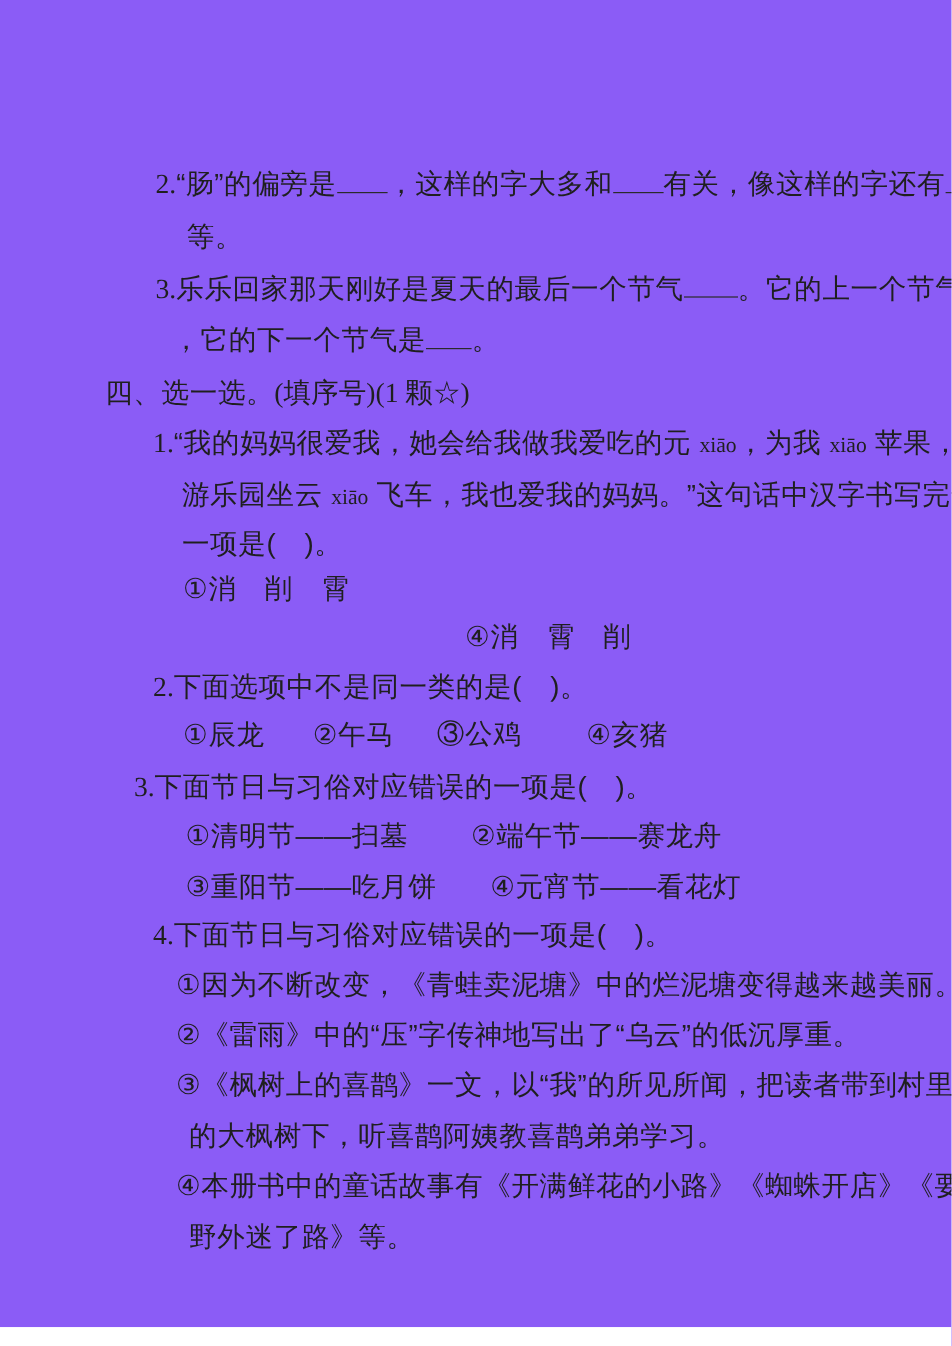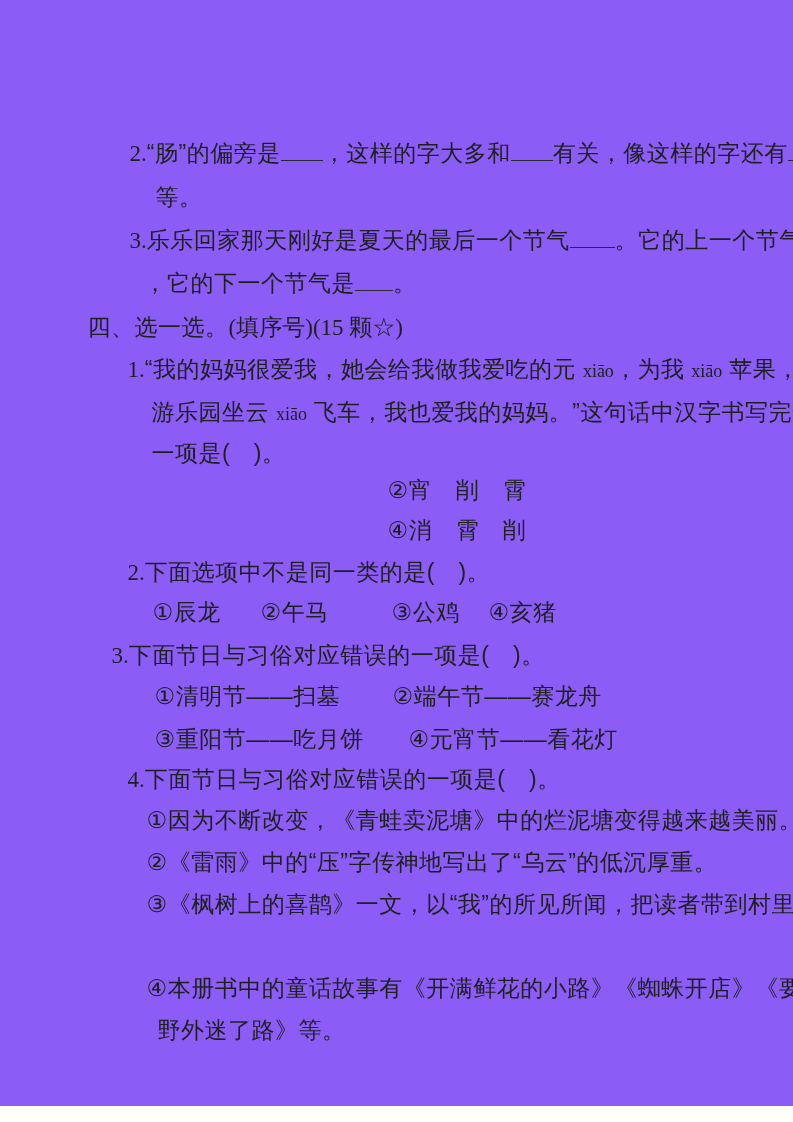--- a/index.html
+++ b/index.html
@@ -63,52 +63,52 @@
 
   <div class="ln" style="top:195px; left:102px;">
     <span class="num">3.</span><span>乐乐回家那天刚好是夏天的最后一个节气</span><span class="blank w45"></span><span>。它的上一个节气是</span>
   </div>
 
   <div class="ln" style="top:238px; left:116px;">
     <span>，它的下一个节气是</span><span class="blank w38"></span><span>。</span>
   </div>
 
   <div class="ln" style="top:282px; left:60px;">
-    <span>四、选一选。</span><span class="meta">(填序号)(15 颗☆)</span>
+    <span>四、选一选。</span><span class="meta">(填序号)(1 颗☆)</span>
   </div>
 
   <div class="ln" style="top:324px; left:100px;">
     <span class="num">1.</span><span>“我的妈妈很爱我，她会给我做我爱吃的元 </span><span class="py">xiāo</span><span>，为我 </span><span class="py">xiāo</span><span> 苹果，陪我去</span>
   </div>
 
   <div class="ln" style="top:367px; left:124px;">
     <span>游乐园坐云 </span><span class="py">xiāo</span><span> 飞车，我也爱我的妈妈。”这句话中汉字书写完全正确的</span>
   </div>
 
   <div class="ln" style="top:408px; left:124px;">
     <span>一项是(　)。</span>
   </div>
 
-  <div class="ln" style="top:445px; left:360px;">
-    <span>②宵　削　霄</span>
+  <div class="ln" style="top:445px; left:125px;">
+    <span>①消　削　霄</span>
   </div>
   <div class="ln" style="top:485px; left:360px;">
     <span>④消　霄　削</span>
   </div>
 
   <div class="ln" style="top:527px; left:100px;">
     <span class="num">2.</span><span>下面选项中不是同一类的是(　)。</span>
   </div>
   <div class="ln" style="top:567px; left:125px;">
     <span>①辰龙</span>
   </div>
   <div class="ln" style="top:567px; left:233px;">
     <span>②午马</span>
   </div>
-  <div class="ln" style="top:567px; left:364px;">
+  <div class="ln" style="top:567px; left:339px;font-family:Liberation Serif, serif;">
     <span>③公鸡</span>
   </div>
   <div class="ln" style="top:567px; left:461px;">
     <span>④亥猪</span>
   </div>
 
   <div class="ln" style="top:610px; left:84px;">
     <span class="num">3.</span><span>下面节日与习俗对应错误的一项是(　)。</span>
   </div>
   <div class="ln" style="top:651px; left:127px;">
@@ -129,20 +129,23 @@
   </div>
   <div class="ln" style="top:775px; left:119px;">
     <span>①因为不断改变，《青蛙卖泥塘》中的烂泥塘变得越来越美丽。</span>
   </div>
   <div class="ln" style="top:817px; left:119px;">
     <span>②《雷雨》中的“压”字传神地写出了“乌云”的低沉厚重。</span>
   </div>
   <div class="ln" style="top:859px; left:119px;">
     <span>③《枫树上的喜鹊》一文，以“我”的所见所闻，把读者带到村里渡口旁</span>
   </div>
+  <div class="ln" style="top:901px; left:130px;">
+    <span>的大枫树下，听喜鹊阿姨教喜鹊弟弟学习。</span>
+  </div>
   <div class="ln" style="top:943px; left:119px;">
     <span>④本册书中的童话故事有《开满鲜花的小路》《蜘蛛开店》《要是你在</span>
   </div>
   <div class="ln" style="top:985px; left:130px;">
     <span>野外迷了路》等。</span>
   </div>
 
 </div>
 
 </body></html>

